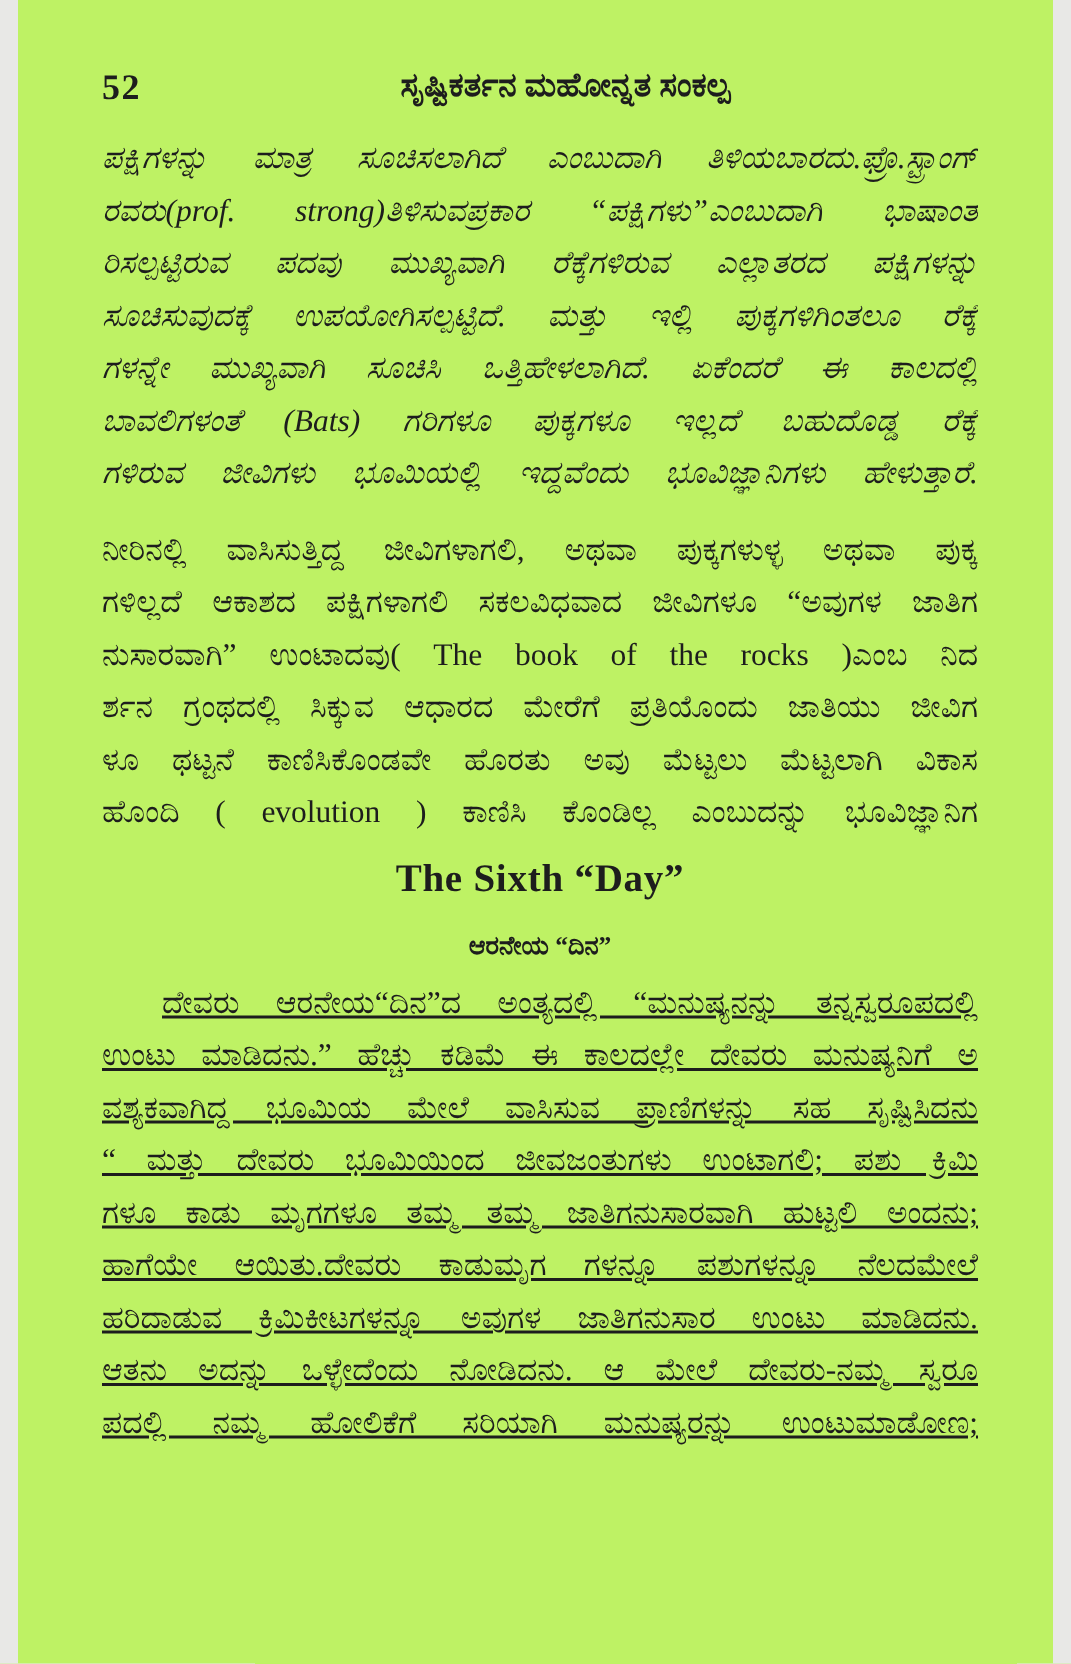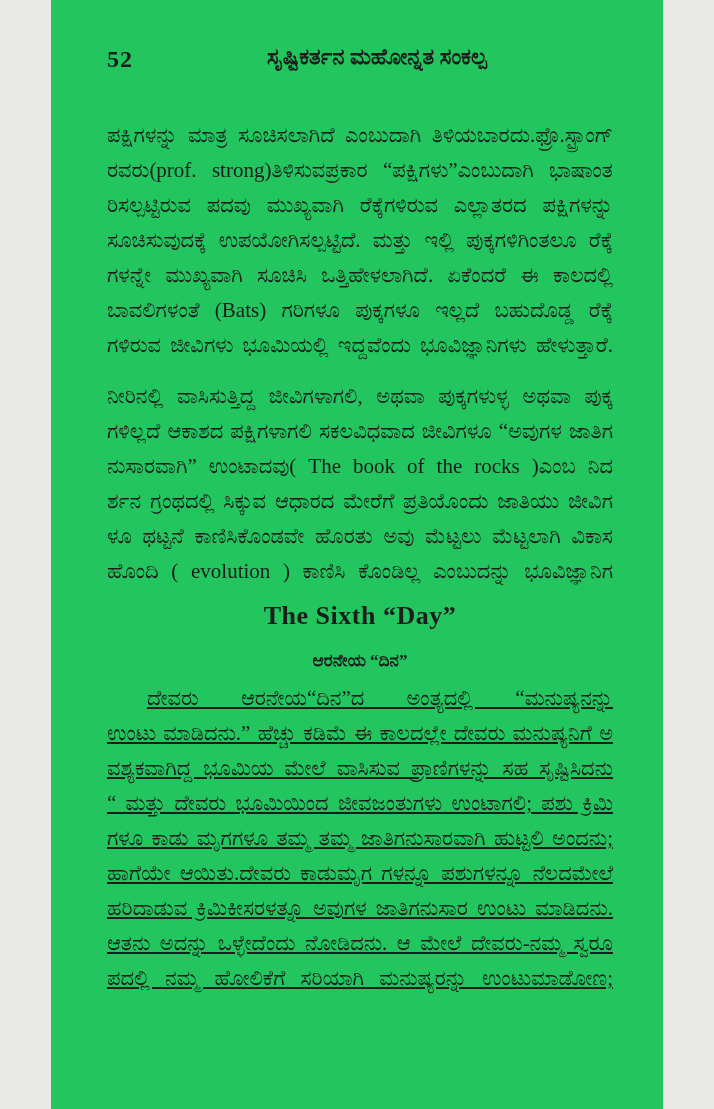--- a/index.html
+++ b/index.html
@@ -3,24 +3,24 @@
 <meta charset="utf-8">
 <style>
   html, body {
     margin: 0;
     padding: 0;
     background: #e8e8e6;
     font-family: "Liberation Serif", "DejaVu Serif", serif;
   }
   .page {
     position: relative;
-    width: 612px;
+    width: 690px;
     height: 1109px;
     margin: 0 auto;
-    background: #22c55e;
+    background: #bef264;
     color: #1d1d1d;
     overflow: hidden;
   }
   .header-row {
     position: relative;
     margin-top: 44px;
     height: 42px;
   }
   .page-number {
     position: absolute;
@@ -36,21 +36,21 @@
     font-size: 22px;
     font-weight: 600;
     white-space: nowrap;
   }
   .content {
     padding: 0 50px 0 56px;
   }
   .para {
     margin: 0;
   }
-  .para-1 { margin-top: 32px; }
+  .para-1 { margin-top: 2px; font-style: italic; }
   .para-2 { margin-top: 16px; }
   .para-3 { margin-top: 10px; text-decoration: underline; }
   .line {
     font-size: 21px;
     line-height: 35px;
     height: 35px;
     overflow: hidden;
     text-align: justify;
     text-align-last: justify;
     white-space: normal;
@@ -110,19 +110,19 @@
 
     <div class="heading-kn">ಆರನೇಯ “ದಿನ”</div>
 
     <div class="para para-3">
         <div class="line indent">ದೇವರು ಆರನೇಯ“ದಿನ”ದ ಅಂತ್ಯದಲ್ಲಿ “ಮನುಷ್ಯನನ್ನು ತನ್ನಸ್ವರೂಪದಲ್ಲಿ</div>
         <div class="line">ಉಂಟು ಮಾಡಿದನು.” ಹೆಚ್ಚು ಕಡಿಮೆ ಈ ಕಾಲದಲ್ಲೇ ದೇವರು ಮನುಷ್ಯನಿಗೆ ಅ</div>
         <div class="line">ವಶ್ಯಕವಾಗಿದ್ದ ಭೂಮಿಯ ಮೇಲೆ ವಾಸಿಸುವ ಪ್ರಾಣಿಗಳನ್ನು ಸಹ ಸೃಷ್ಟಿಸಿದನು</div>
         <div class="line">“ ಮತ್ತು ದೇವರು ಭೂಮಿಯಿಂದ ಜೀವಜಂತುಗಳು ಉಂಟಾಗಲಿ; ಪಶು ಕ್ರಿಮಿ</div>
         <div class="line">ಗಳೂ ಕಾಡು ಮೃಗಗಳೂ ತಮ್ಮ ತಮ್ಮ ಜಾತಿಗನುಸಾರವಾಗಿ ಹುಟ್ಟಲಿ ಅಂದನು;</div>
         <div class="line">ಹಾಗೆಯೇ ಆಯಿತು.ದೇವರು ಕಾಡುಮೃಗ ಗಳನ್ನೂ ಪಶುಗಳನ್ನೂ ನೆಲದಮೇಲೆ</div>
-        <div class="line">ಹರಿದಾಡುವ ಕ್ರಿಮಿಕೀಸರಳತ್ನೂ ಅವುಗಳ ಜಾತಿಗನುಸಾರ ಉಂಟು ಮಾಡಿದನು.</div>
+        <div class="line">ಹರಿದಾಡುವ ಕ್ರಿಮಿಕೀಟಗಳನ್ನೂ ಅವುಗಳ ಜಾತಿಗನುಸಾರ ಉಂಟು ಮಾಡಿದನು.</div>
         <div class="line">ಆತನು ಅದನ್ನು ಒಳ್ಳೇದೆಂದು ನೋಡಿದನು. ಆ ಮೇಲೆ ದೇವರು-ನಮ್ಮ ಸ್ವರೂ</div>
         <div class="line">ಪದಲ್ಲಿ ನಮ್ಮ ಹೋಲಿಕೆಗೆ ಸರಿಯಾಗಿ ಮನುಷ್ಯರನ್ನು ಉಂಟುಮಾಡೋಣ;</div>
       </div>
 
   </div>
 </div>
 
 </body></html>

